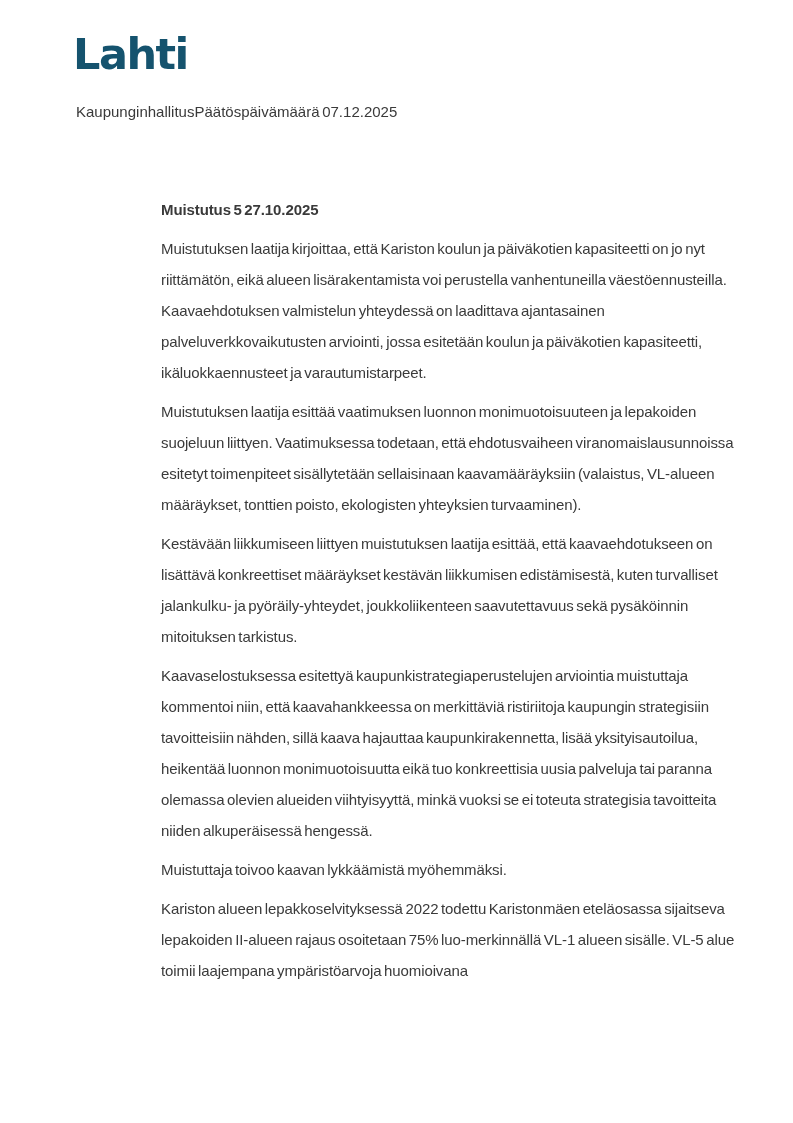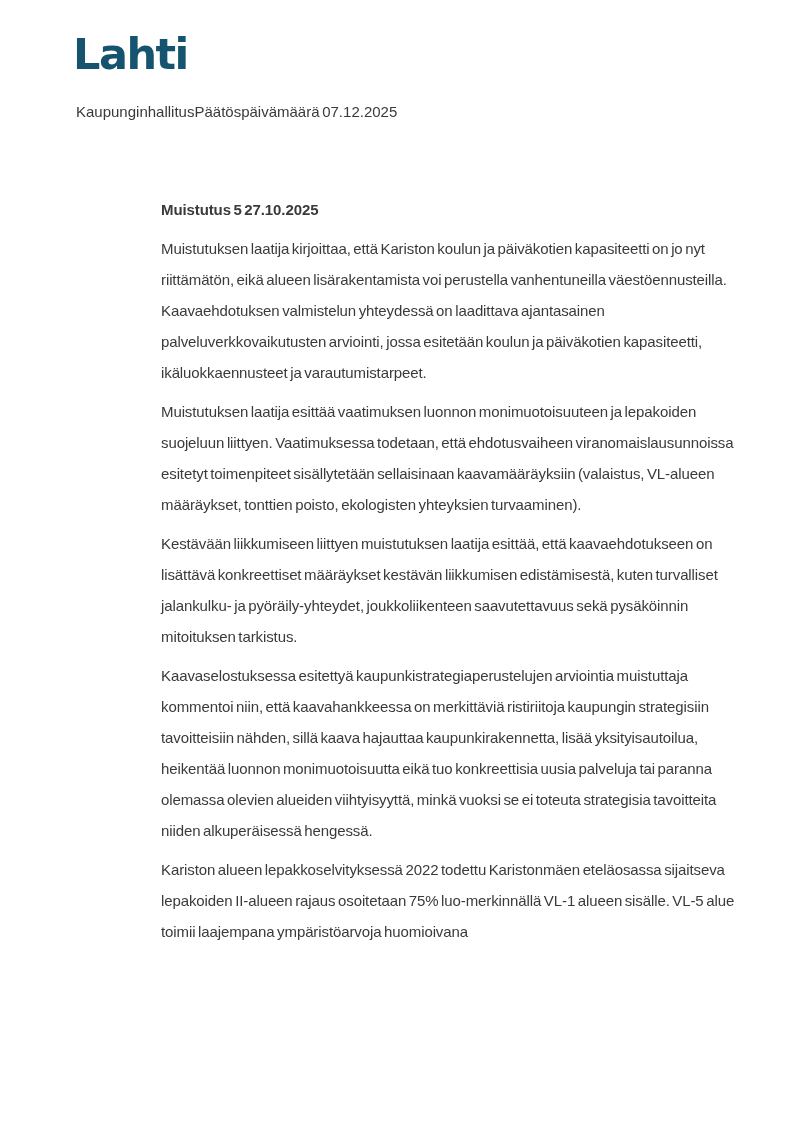--- a/index.html
+++ b/index.html
@@ -79,18 +79,19 @@
     <p class="memo-heading">Muistutus 5 27.10.2025</p>
 
     <p>Muistutuksen laatija kirjoittaa, että Kariston koulun ja päiväkotien kapasiteetti on jo nyt riittämätön, eikä alueen lisärakentamista voi perustella vanhentuneilla väestöennusteilla. Kaavaehdotuksen valmistelun yhteydessä on laadittava ajantasainen palveluverkkovaikutusten arviointi, jossa esitetään koulun ja päiväkotien kapasiteetti, ikäluokkaennusteet ja varautumistarpeet.</p>
 
     <p>Muistutuksen laatija esittää vaatimuksen luonnon monimuotoisuuteen ja lepakoiden suojeluun liittyen. Vaatimuksessa todetaan, että ehdotusvaiheen viranomaislausunnoissa esitetyt toimenpiteet sisällytetään sellaisinaan kaavamääräyksiin (valaistus, VL-alueen määräykset, tonttien poisto, ekologisten yhteyksien turvaaminen).</p>
 
     <p>Kestävään liikkumiseen liittyen muistutuksen laatija esittää, että kaavaehdotukseen on lisättävä konkreettiset määräykset kestävän liikkumisen edistämisestä, kuten turvalliset jalankulku- ja pyöräily-yhteydet, joukkoliikenteen saavutettavuus sekä pysäköinnin mitoituksen tarkistus.</p>
 
     <p>Kaavaselostuksessa esitettyä kaupunkistrategiaperustelujen arviointia muistuttaja kommentoi niin, että kaavahankkeessa on merkittäviä ristiriitoja kaupungin strategisiin tavoitteisiin nähden, sillä kaava hajauttaa kaupunkirakennetta, lisää yksityisautoilua, heikentää luonnon monimuotoisuutta eikä tuo konkreettisia uusia palveluja tai paranna olemassa olevien alueiden viihtyisyyttä, minkä vuoksi se ei toteuta strategisia tavoitteita niiden alkuperäisessä hengessä.</p>
 
+    <p>Muistuttaja toivoo kaavan lykkäämistä myöhemmäksi.</p>
 
 
     <p>Kariston alueen lepakkoselvityksessä 2022 todettu Karistonmäen eteläosassa sijaitseva lepakoiden II-alueen rajaus osoitetaan 75% luo-merkinnällä VL-1 alueen sisälle. VL-5 alue toimii laajempana ympäristöarvoja huomioivana</p>
   </div>
 
 </div>
 
 </body></html>

